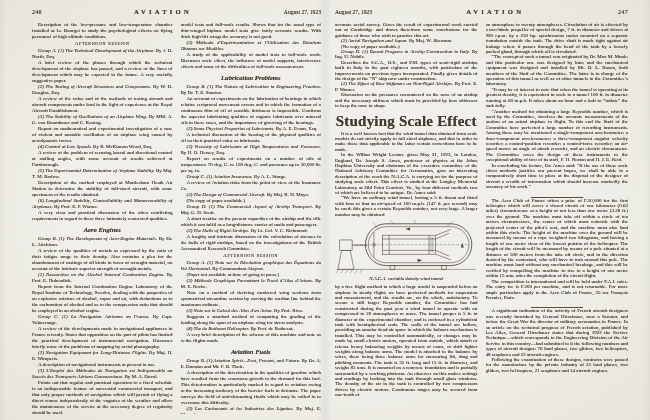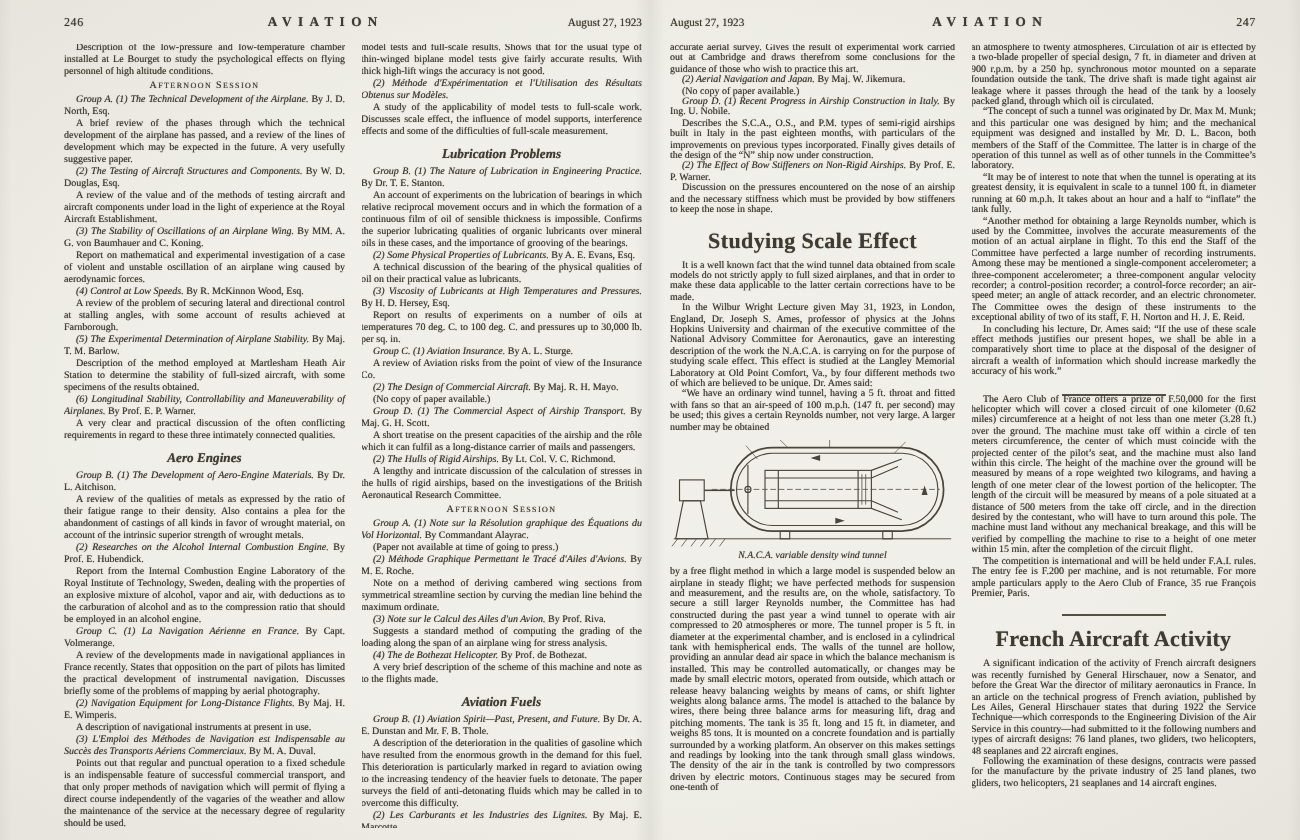--- a/index.html
+++ b/index.html
@@ -38,21 +38,21 @@
   .b-item .it{font-style:italic;}
   .b-h_session{
     text-align:center;font-variant:small-caps;letter-spacing:0.7px;
     text-indent:0;margin:1px 0;
   }
   .b-h_sub{
     text-align:center;font-weight:bold;font-style:italic;
     font-size:6.6px;line-height:8px;margin:4px 0 2px;text-indent:0;
   }
   .b-h_article{
-    text-align:center;font-weight:bold;font-size:11px;line-height:11px;
+    text-align:center;font-weight:bold;font-size:15px;line-height:11px;
     letter-spacing:0.2px;margin:7px 0 4px;text-indent:0;
   }
   .b-rule{width:52px;height:0;border-top:0.8px solid #55503f;margin:7px auto 0;}
   .figure{margin:3px 0 2px;}
   .figure svg{display:block;width:100%;height:auto;}
   .figcaption{font-size:4.9px;font-style:italic;text-align:center;margin-top:1px;line-height:6px;}
 </style>
 </head>
 <body>
 
@@ -190,20 +190,19 @@
       <div class="col">
           <div class="b-p0">an atmosphere to twenty atmospheres. Circulation of air is effected by a two-blade propeller of special design, 7 ft. in diameter and driven at 900 r.p.m. by a 250 hp. synchronous motor mounted on a separate foundation outside the tank. The drive shaft is made tight against air leakage where it passes through the head of the tank by a loosely packed gland, through which oil is circulated.</div>
           <div class="b-p">“The concept of such a tunnel was originated by Dr. Max M. Munk; and this particular one was designed by him; and the mechanical equipment was designed and installed by Mr. D. L. Bacon, both members of the Staff of the Committee. The latter is in charge of the operation of this tunnel as well as of other tunnels in the Committee’s laboratory.</div>
           <div class="b-p">“It may be of interest to note that when the tunnel is operating at its greatest density, it is equivalent in scale to a tunnel 100 ft. in diameter running at 60 m.p.h. It takes about an hour and a half to “inflate” the tank fully.</div>
           <div class="b-p">“Another method for obtaining a large Reynolds number, which is used by the Committee, involves the accurate measurements of the motion of an actual airplane in flight. To this end the Staff of the Committee have perfected a large number of recording instruments. Among these may be mentioned a single-component accelerometer; a three-component accelerometer; a three-component angular velocity recorder; a control-position recorder; a control-force recorder; an air-speed meter; an angle of attack recorder, and an electric chronometer. The Committee owes the design of these instruments to the exceptional ability of two of its staff, F. H. Norton and H. J. E. Reid.</div>
           <div class="b-p">In concluding his lecture, Dr. Ames said: “If the use of these scale effect methods justifies our present hopes, we shall be able in a comparatively short time to place at the disposal of the designer of aircraft a wealth of information which should increase markedly the accuracy of his work.”</div>
           <div class="b-rule"></div>
           <div class="b-p">The Aero Club of France offers a prize of F.50,000 for the first helicopter which will cover a closed circuit of one kilometer (0.62 miles) circumference at a height of not less than one meter (3.28 ft.) over the ground. The machine must take off within a circle of ten meters circumference, the center of which must coincide with the projected center of the pilot’s seat, and the machine must also land within this circle. The height of the machine over the ground will be measured by means of a rope weighted two kilograms, and having a length of one meter clear of the lowest portion of the helicopter. The length of the circuit will be measured by means of a pole situated at a distance of 500 meters from the take off circle, and in the direction desired by the contestant, who will have to turn around this pole. The machine must land without any mechanical breakage, and this will be verified by compelling the machine to rise to a height of one meter within 15 min. after the completion of the circuit flight.</div>
           <div class="b-p">The competition is international and will be held under F.A.I. rules. The entry fee is F.200 per machine, and is not returnable. For more ample particulars apply to the Aero Club of France, 35 rue François Premier, Paris.</div>
           <div class="b-rule"></div>
-          <div class="b-h_article">French Aircraft Activity</div>
           <div class="b-p">A significant indication of the activity of French aircraft designers was recently furnished by General Hirschauer, now a Senator, and before the Great War the director of military aeronautics in France. In an article on the technical progress of French aviation, published by Les Ailes, General Hirschauer states that during 1922 the Service Technique—which corresponds to the Engineering Division of the Air Service in this country—had submitted to it the following numbers and types of aircraft designs: 76 land planes, two gliders, two helicopters, 48 seaplanes and 22 aircraft engines.</div>
           <div class="b-p">Following the examination of these designs, contracts were passed for the manufacture by the private industry of 25 land planes, two gliders, two helicopters, 21 seaplanes and 14 aircraft engines.</div>
         </div>
     </div>
   </div>
 
 </div>
 
 </body></html>

